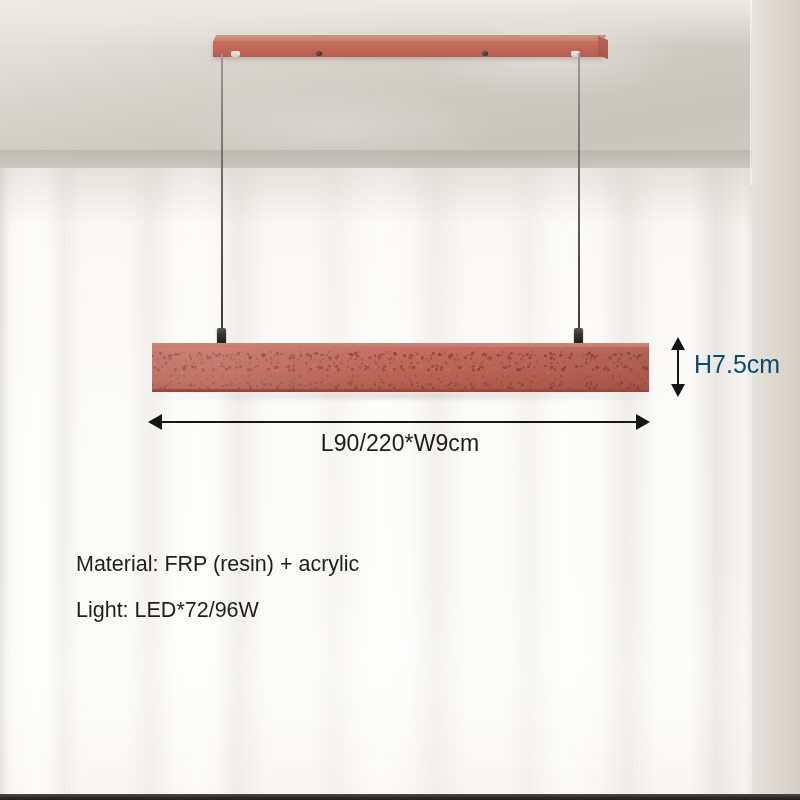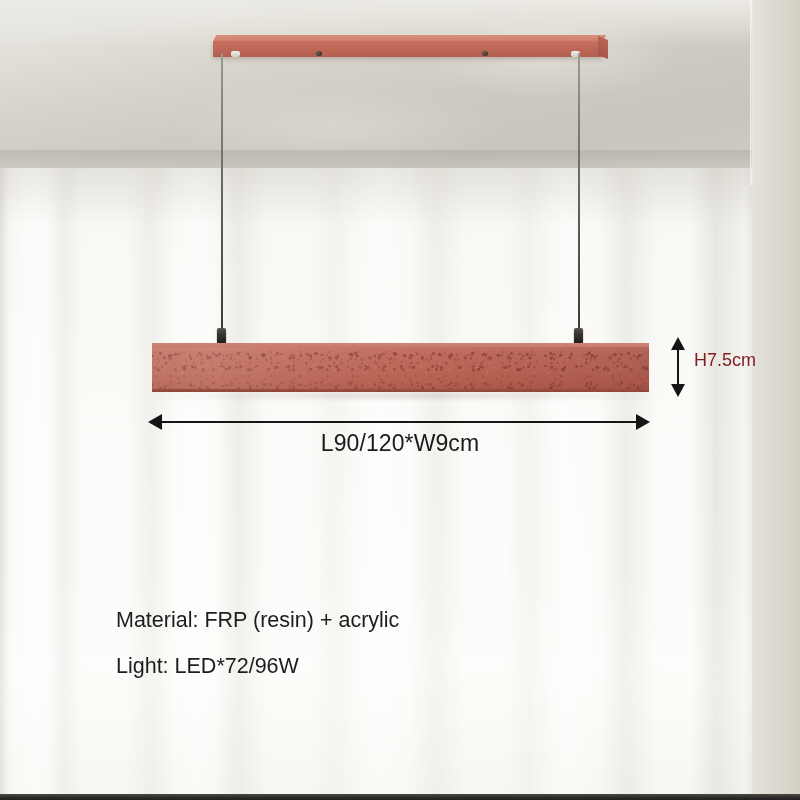--- a/index.html
+++ b/index.html
@@ -420,44 +420,43 @@
     top: 384px;
     width: 0; height: 0;
     border-left: 7px solid transparent;
     border-right: 7px solid transparent;
     border-top: 13px solid #151515;
   }
   .dim-label-v {
     position: absolute;
     left: 694px;
     top: 350px;
-    font-size: 18px;
-    color: #7f1d1d;
+    font-size: 25px;
+    color: #0c4a6e;
     white-space: nowrap;
     font-family: "Liberation Sans", sans-serif;
   }
 
   
   .color-badge {
     position: absolute;
     left: 30px;
     top: 14px;
     font-size: 37px;
     font-weight: 700;
     letter-spacing: -0.3px;
     font-family: "Liberation Sans", sans-serif;
   }
 
   
   .specs {
     position: absolute;
     left: 76px;
-    top: 610px;
+    top: 554px;
     width: 600px;
-    margin-left: 40px;
   }
   .spec-line {
     font-size: 21.5px;
     color: #1d1d1d;
     line-height: 1;
     margin-bottom: 24px;
     white-space: nowrap;
     font-family: "Liberation Sans", sans-serif;
   }
   .spec-line:last-child { margin-bottom: 0; }
@@ -507,21 +506,21 @@
       <div class="lamp-texture"></div>
       <div class="lamp-streaks"></div>
       <div class="lamp-sheen"></div>
     </div>
     <div class="lamp-bottom-edge"></div>
   </div>
 
   <div class="arrow-left"></div>
   <div class="dim-line-h"></div>
   <div class="arrow-right"></div>
-  <div class="dim-label-h">L90/120*W9cm</div>
+  <div class="dim-label-h">L90/220*W9cm</div>
 
   <div class="arrow-up"></div>
   <div class="dim-line-v"></div>
   <div class="arrow-down"></div>
   <div class="dim-label-v">H7.5cm</div>
 
 
   <div class="specs">
     <div class="spec-line">Material: FRP (resin) + acrylic</div>
     <div class="spec-line">Light: LED*72/96W</div>

